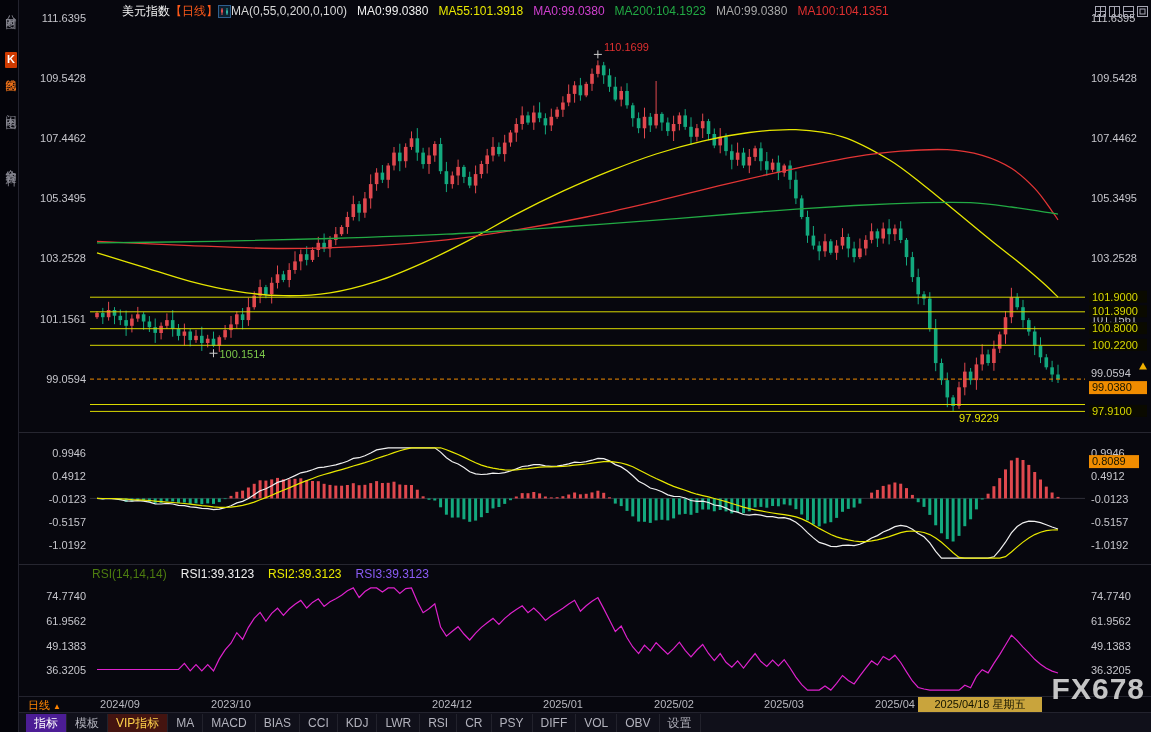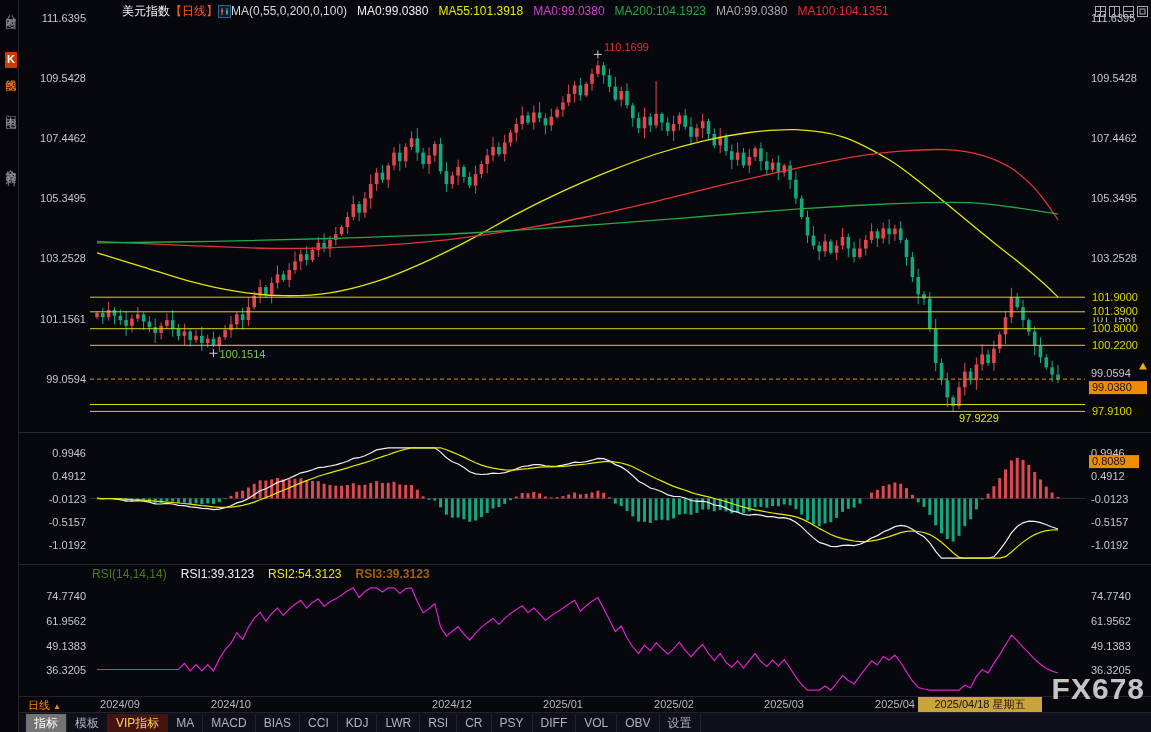--- a/index.html
+++ b/index.html
@@ -31,21 +31,21 @@
              border-top:1px solid #23232e;z-index:5;font-size:11px;}
   .month{position:absolute;top:1px;transform:translateX(-50%);color:#b9b9c0;}
   .period-sel{position:absolute;left:10px;top:1px;color:#ff8400;cursor:pointer;}
   .period-sel .arrow{font-size:8px;}
   .date-box{position:absolute;left:900px;top:0;width:124px;height:15px;line-height:15px;text-align:center;
             background:#c9a43c;color:#141400;}
   
   .toolbar{position:absolute;left:18px;right:0;top:712px;height:20px;background:#10101a;
            border-top:1px solid #23232e;display:flex;align-items:center;padding-left:8px;z-index:5;font-size:12px;}
   .tb-item{padding:1px 8px;color:#b2b2bc;cursor:pointer;border-right:1px solid #22222c;line-height:16px;}
-  .tb-item.active{background:#737373;color:#fff;}
+  .tb-item.active{background:#4c1d95;color:#fff;}
   .tb-item.vip{color:#ffd24a;background:#441410;}
   .watermark{position:absolute;right:6px;top:672px;font-size:30px;font-weight:bold;color:#d5d5d5;
              opacity:.92;z-index:6;letter-spacing:1px;}
 </style>
 </head>
 <body>
 
 <div id="app">
 
   <div class="sidebar" id="sidebar">
@@ -696,32 +696,32 @@
         </svg></span>
       <span><svg width="11" height="11" stroke="#a8a8b4" fill="none">
           <rect x="0.5" y="0.5" width="10" height="10"></rect>
           <rect x="3" y="3" width="5" height="5"></rect>
         </svg></span>
     </div>
 
   <div class="panel-title" id="rsi-title">
       <span style="color: #4d7c0f;">RSI(14,14,14)</span>
       <span style="color: rgb(240, 240, 240);">RSI1:39.3123</span>
-      <span style="color: rgb(232, 232, 0);">RSI2:54.3123</span>
-      <span style="color: #a16207; font-weight: bold;">RSI3:39.3123</span>
+      <span style="color: rgb(232, 232, 0);">RSI2:39.3123</span>
+      <span style="color: #8b5cf6;">RSI3:39.3123</span>
     </div>
 
   <div class="time-axis" id="time-axis">
     <span class="period-sel">
       <span>日线</span>
       <span class="arrow">▲</span>
     </span>
     <span class="date-box">2025/04/18 星期五</span>
   <span class="month" style="left: 102px;">2024/09</span>
-      <span class="month" style="left: 213px;">2024/10</span>
+      <span class="month" style="left: 213px;">2023/10</span>
       <span class="month" style="left: 324px; margin-top: 29px;">2024/11</span>
       <span class="month" style="left: 434px;">2024/12</span>
       <span class="month" style="left: 545px;">2025/01</span>
       <span class="month" style="left: 656px;">2025/02</span>
       <span class="month" style="left: 766px;">2025/03</span>
       <span class="month" style="left: 877px;">2025/04</span>
     </div>
 
   <div class="toolbar" id="toolbar">
       <div class="tb-item active">指标</div>

